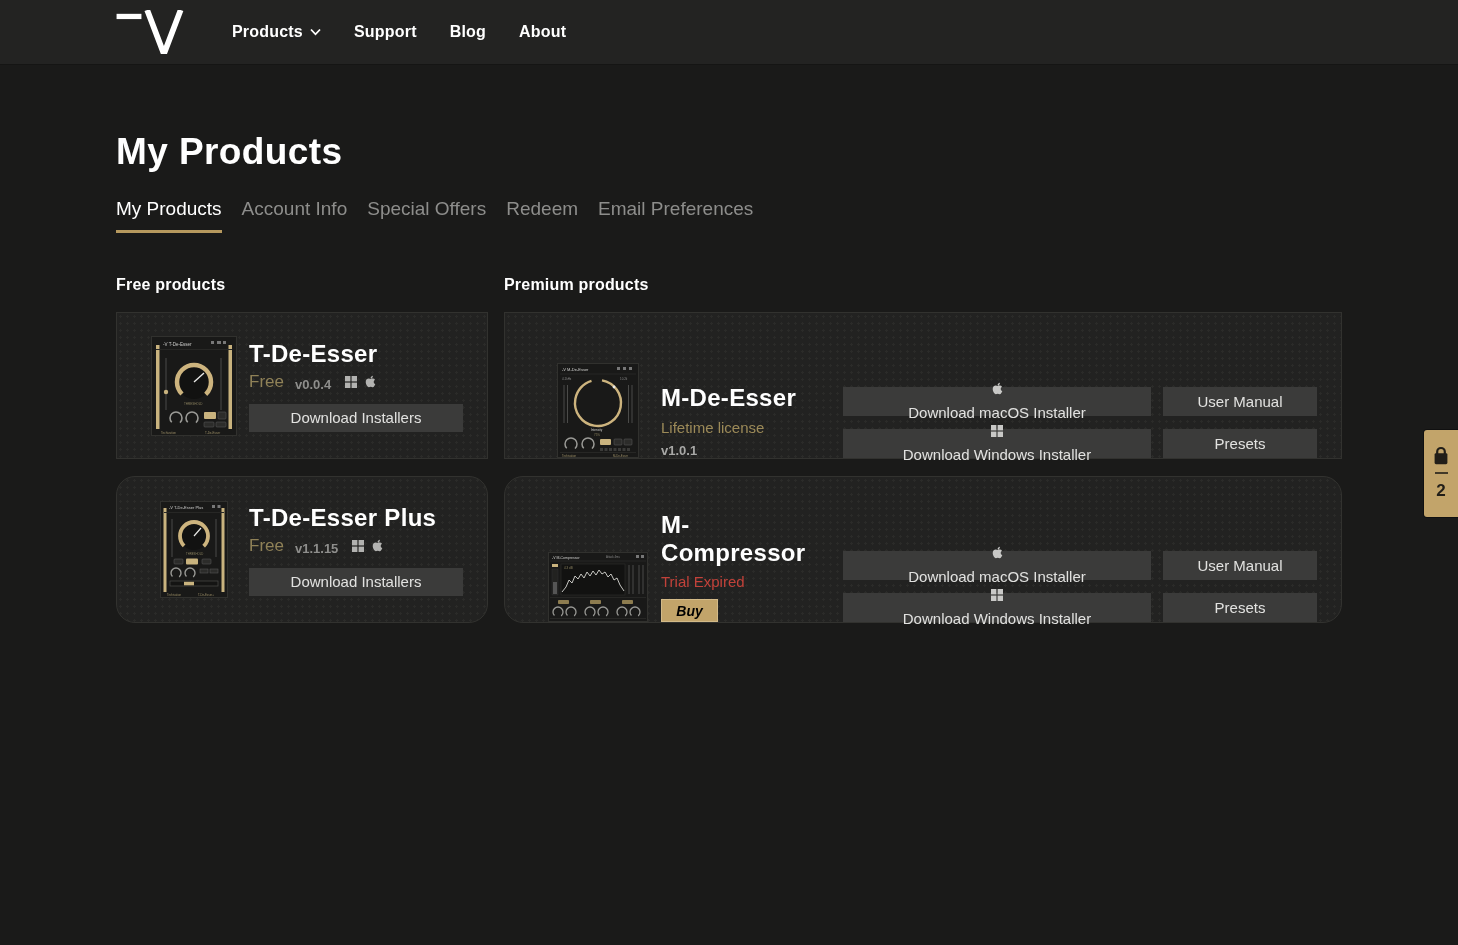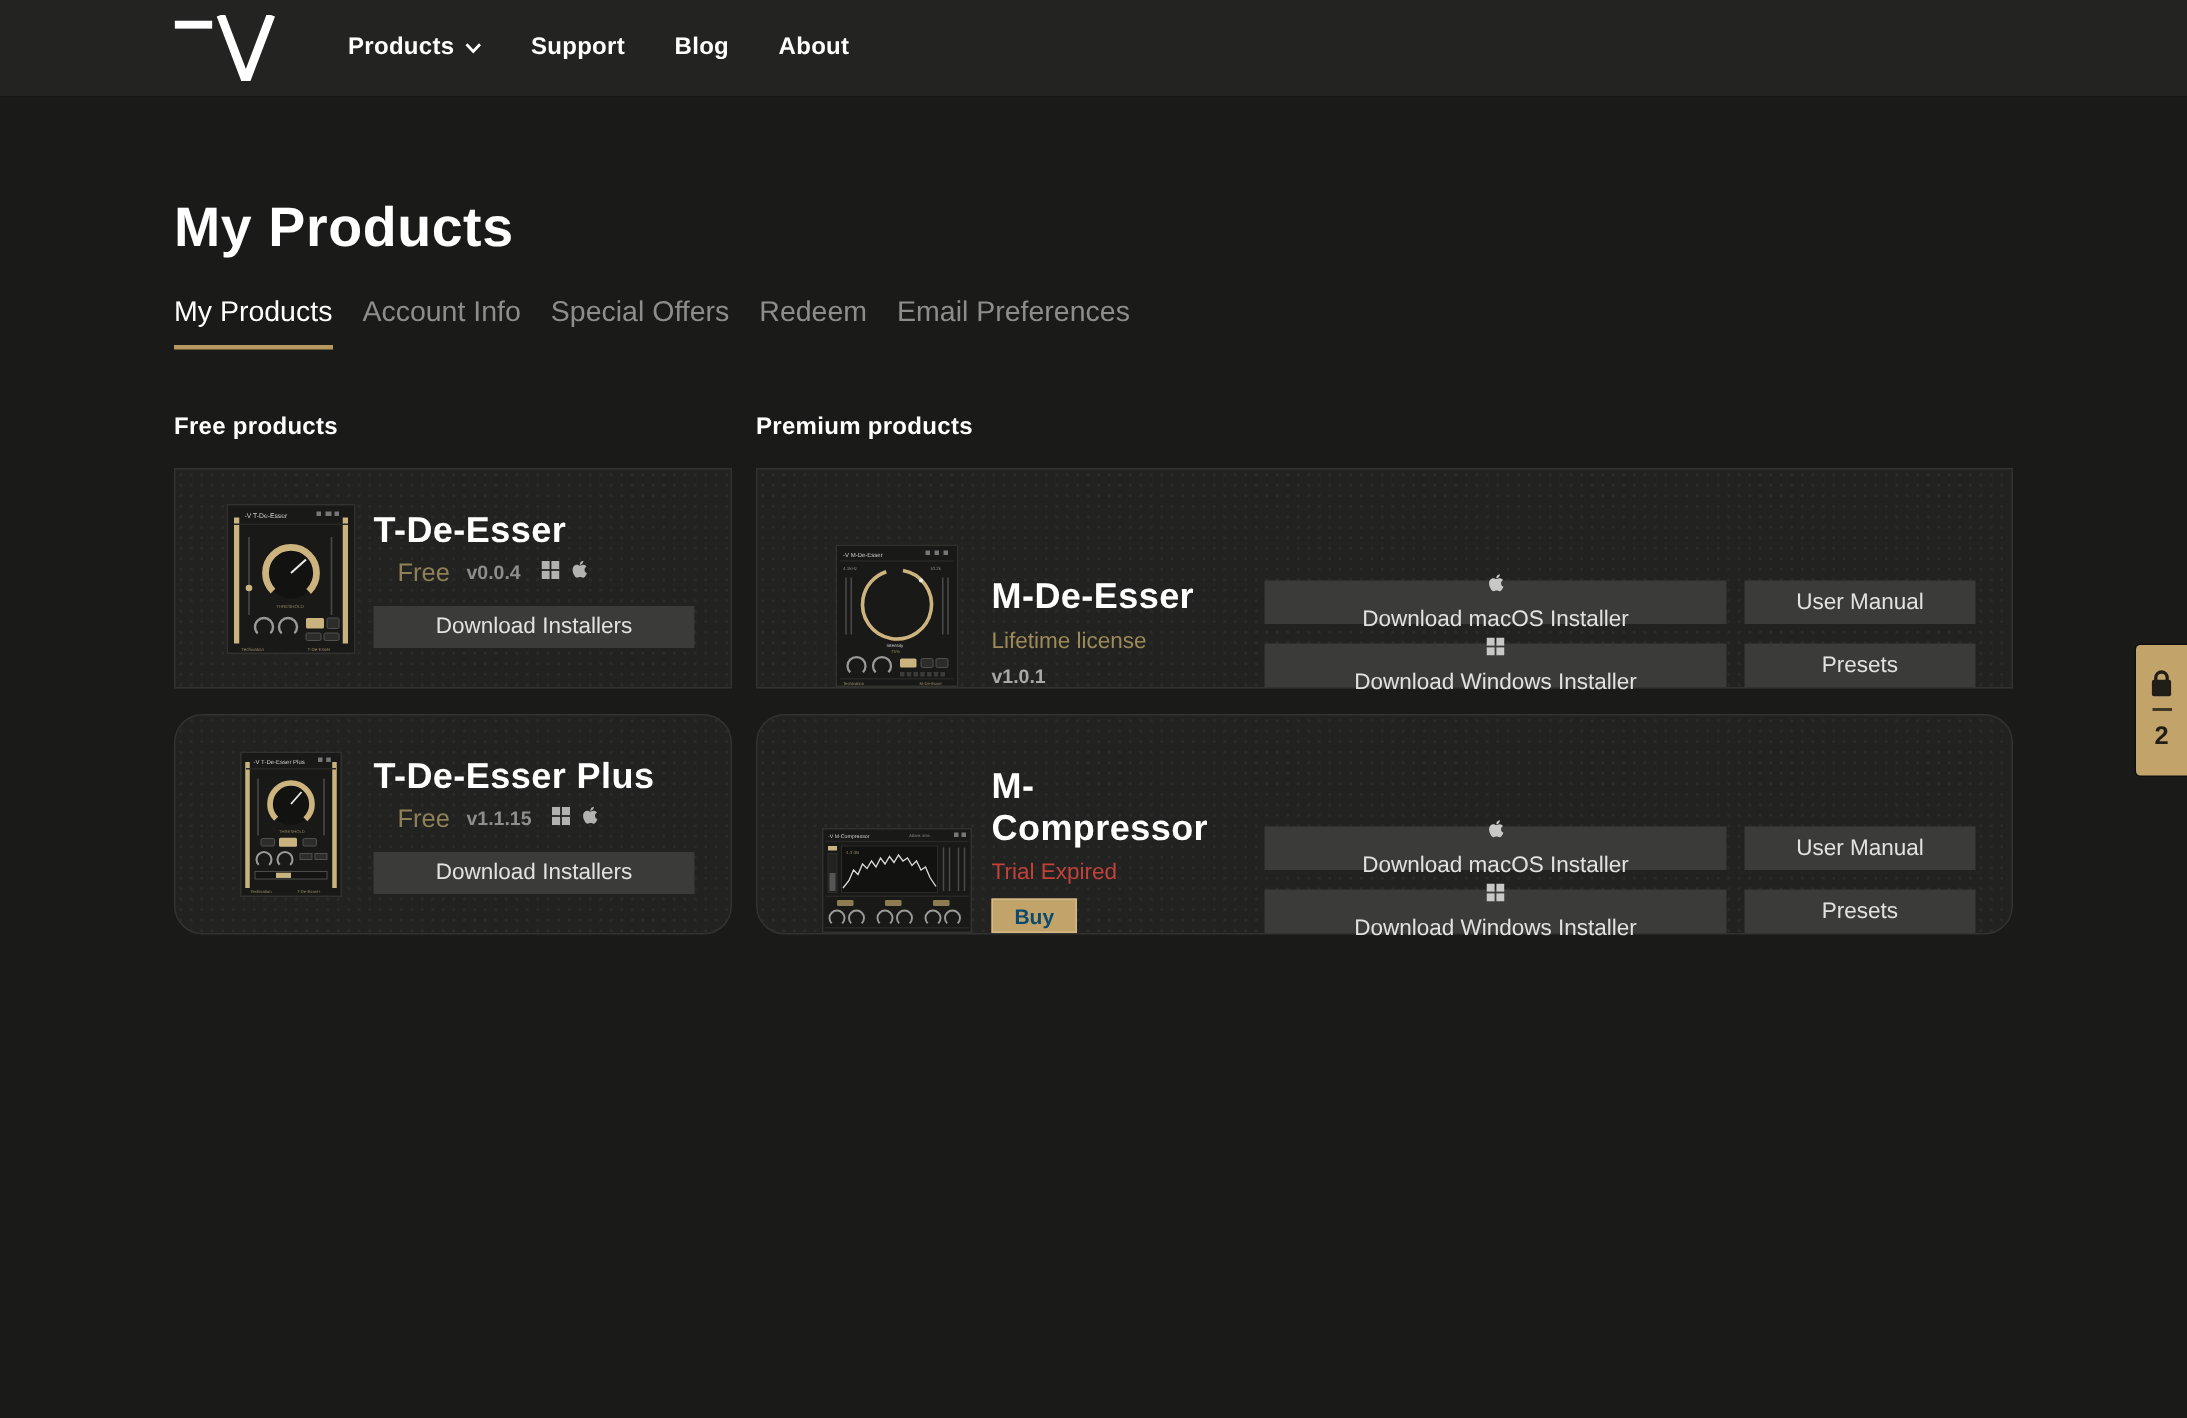--- a/index.html
+++ b/index.html
@@ -51,40 +51,40 @@
     border:1px solid #32322f;
     height:147px;
     display:flex; align-items:center;
   }
   .card + .card { margin-top:17px;border-radius:19px; }
 
   .free-card { padding:0 24px 0 34px; }
   .thumb-s { width:86px; display:flex; justify-content:center; flex-shrink:0; }
   .free-info { flex:1; margin-left:12px; }
   .product-name { margin:0; color:#ffffff; font-size:24px; font-weight:700; letter-spacing:.3px; }
-  .meta { display:flex; align-items:center; gap:11px; margin-top:4px;margin-left:16px; }
+  .meta { display:flex; align-items:flex-end; gap:11px; margin-top:4px; }
   .lic-free { color:#8f8157; font-size:17px; }
   .ver { color:#8e8e8c; font-size:13px; font-weight:700; }
   .plat-icons { display:flex; align-items:center; gap:8px; margin-left:3px; }
   .dl-btn {
     margin-top:12px; width:100%; height:28px;
     background:#3b3b3a; border:none; color:#e2e2e0;
     font-family:inherit; font-size:15px; cursor:pointer;
   }
 
   .premium-card { padding:0 24px 0 43px;align-items:flex-end; }
   .thumb-l { width:100px; display:flex; justify-content:center; flex-shrink:0; }
   .prem-info { flex:1; margin-left:13px; padding-right:10px; }
   .lic-gold { color:#9c8a58; font-size:15px; margin-top:7px; }
   .ver2 { color:#a8a8a6; font-size:13px; font-weight:700; margin-top:7px; }
   .status-red { color:#c2423a; font-size:15px; margin-top:6px; }
   .buy-btn {
     display:block; margin-top:9px; width:57px; height:23px;
-    background:#c2a46a; border:1px solid #d3ba88; color:#0c4a6e;
-    font-family:inherit; font-size:14px; font-weight:700; cursor:pointer;
+    background:#c2a46a; border:1px solid #d3ba88; color:#000000;
+    font-family:inherit; font-size:14px; font-weight:700; cursor:pointer;font-style:italic;
   }
   .btn-grid { display:grid; grid-template-columns:308px 154px; gap:13px 12px; flex-shrink:0; }
   .grid-btn {
     height:29px; background:#3b3b3a; border:none; color:#e2e2e0;
     font-family:inherit; font-size:15px; cursor:pointer;
     display:flex; align-items:center; justify-content:center; gap:9px;flex-direction:column;
   }
 
   .footer-link {
     margin-top:80px; text-align:center; cursor:pointer;

